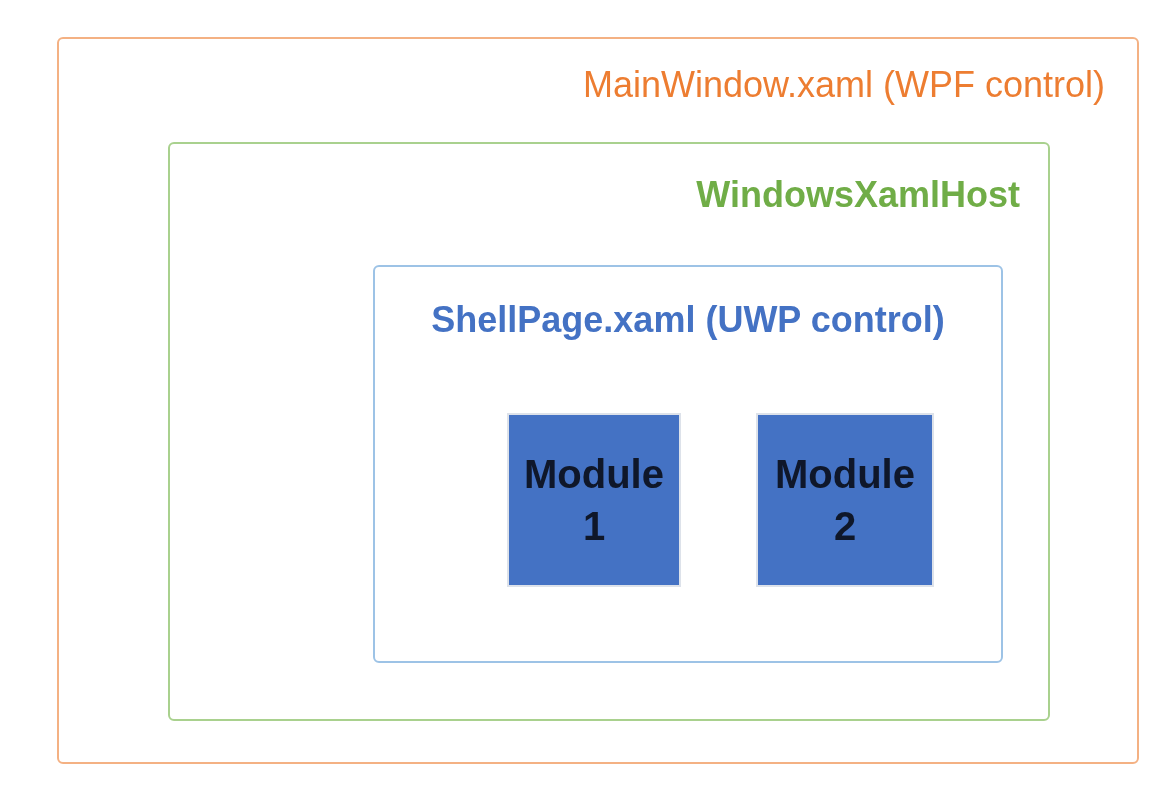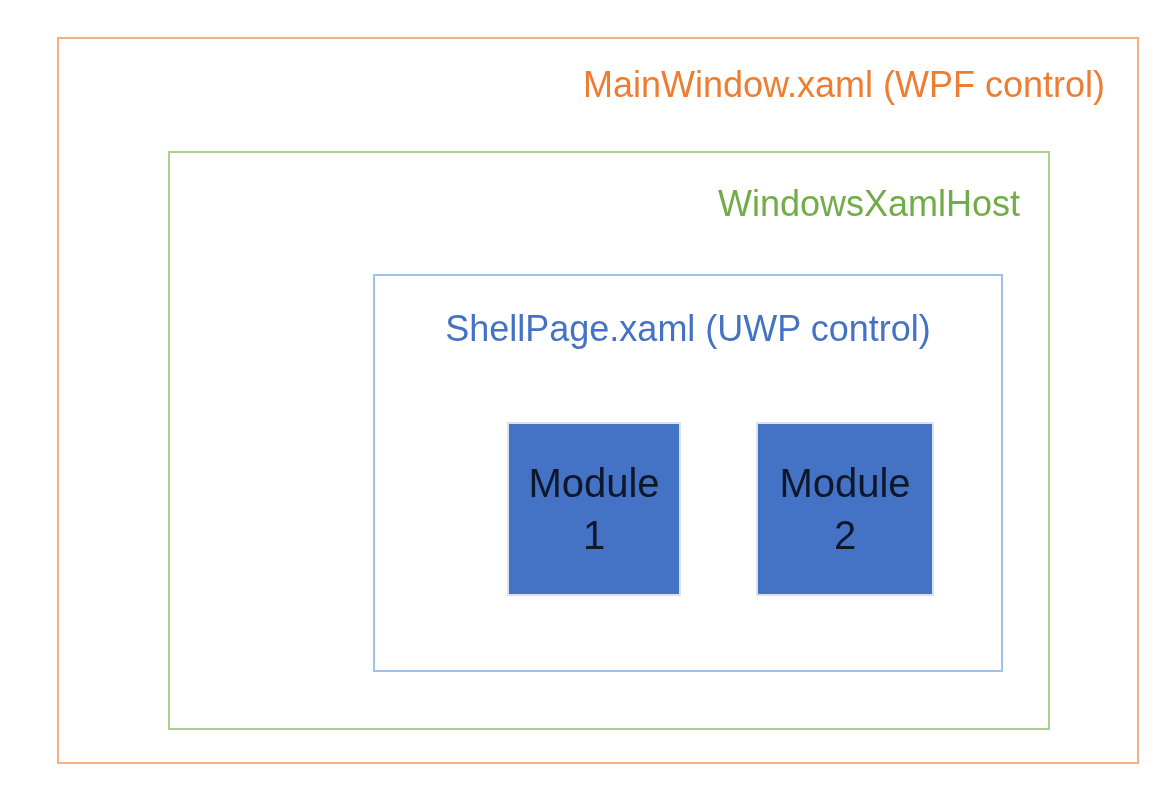--- a/index.html
+++ b/index.html
@@ -12,20 +12,21 @@
     position: relative;
     width: 1166px;
     height: 810px;
     background: #ffffff;
     overflow: hidden;
   }
   .box {
     position: absolute;
     box-sizing: border-box;
     background: transparent;
+    border-radius: 6px;
   }
   
   #outer-box {
     left: 57px; top: 37px;
     width: 1082px; height: 727px;
     border: 2px solid #F4B183;
   }
   #outer-label {
     position: absolute;
     top: 24px; right: 32px;
@@ -93,21 +94,21 @@
   }
 </style>
 </head>
 <body>
 
 <div id="canvas">
 
   <div id="outer-box" class="box">
     <div id="outer-label">MainWindow.xaml (WPF control)</div>
 
-    <div id="host-box" class="box" style="left:109px; top:112px;">
+    <div id="host-box" class="box" style="left:109px; top:103px;font-weight:bold;">
       <div id="host-label">WindowsXamlHost</div>
 
       <div id="shell-box" class="box" style="left:203px; top:121px;">
         <div id="shell-label">ShellPage.xaml (UWP control)</div>
 
         <div id="module-1-box" class="module" style="left:132px; top:146px;">
           <span class="module-line">Module</span>
           <span class="module-line">1</span>
         </div>
 

